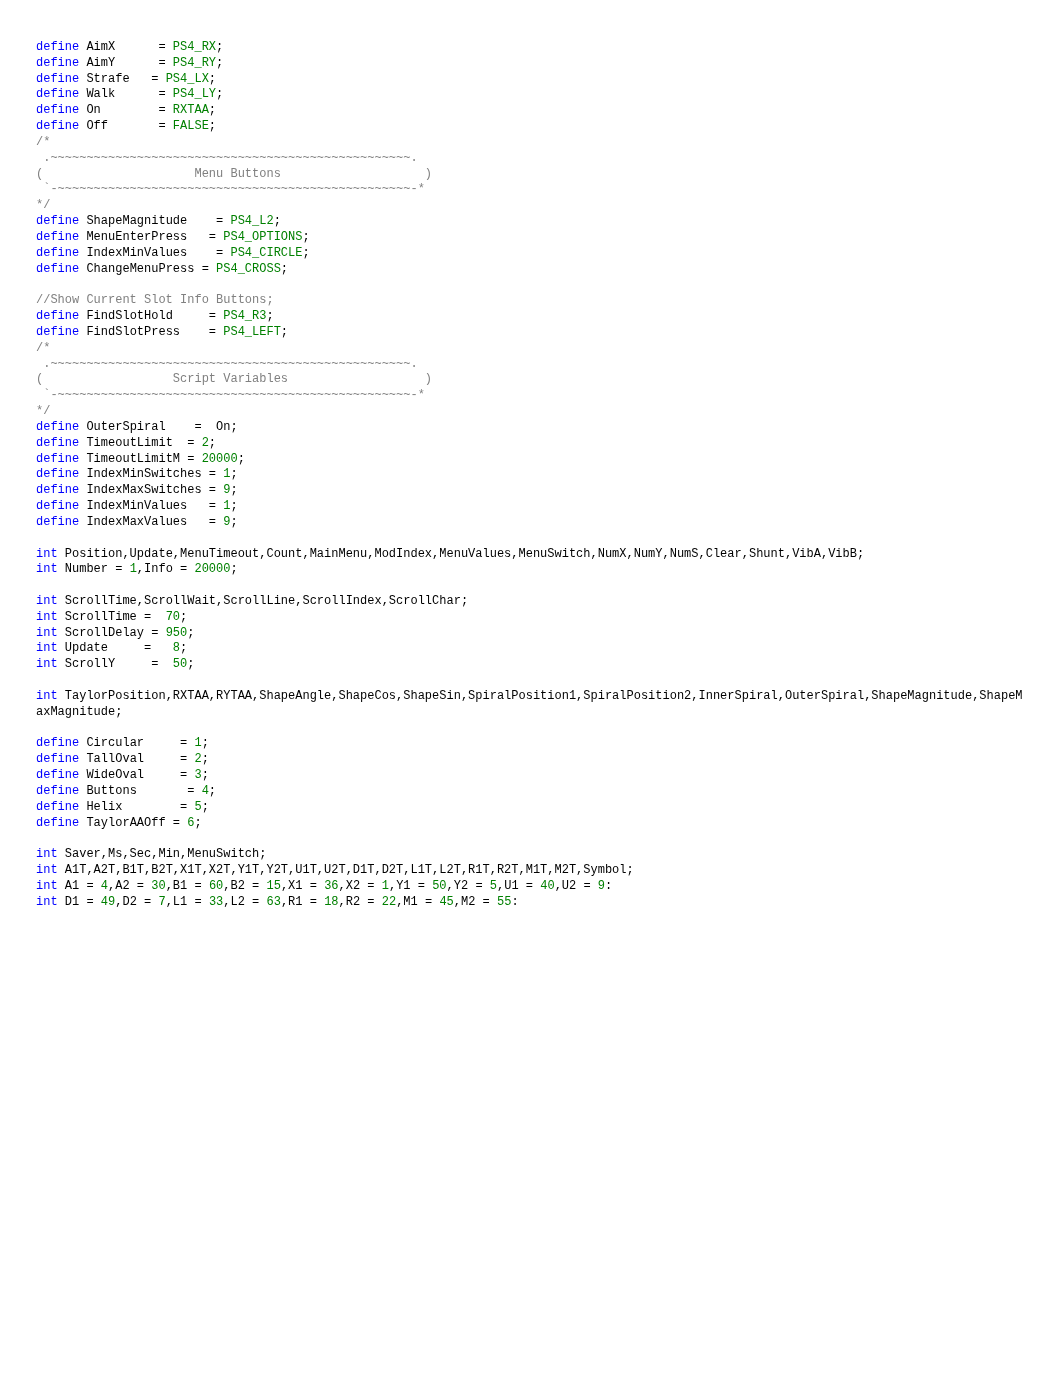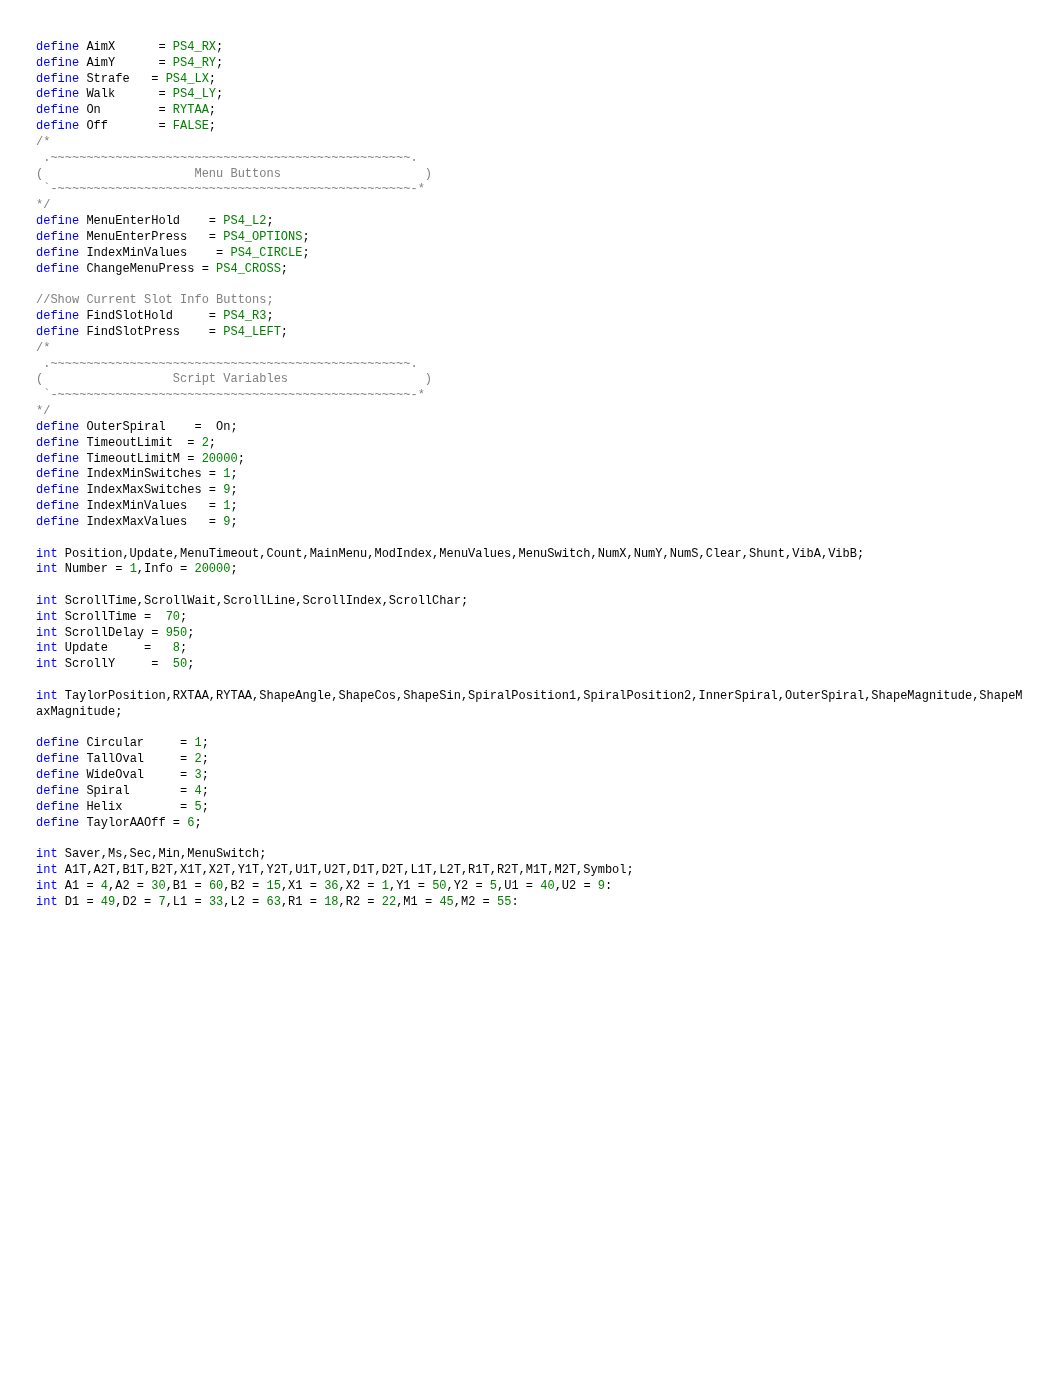--- a/index.html
+++ b/index.html
@@ -24,28 +24,28 @@
   .cn  { color: #008000; }  
   .cm  { color: #808080; }  
 </style>
 </head>
 <body>
 
 <pre class="code" id="code-block"><span class="kw">define </span><span class="nm">AimX      </span><span class="op">= </span><span class="cn">PS4_RX</span><span class="op">;
 </span><span class="kw">define </span><span class="nm">AimY      </span><span class="op">= </span><span class="cn">PS4_RY</span><span class="op">;
 </span><span class="kw">define </span><span class="nm">Strafe   </span><span class="op">= </span><span class="cn">PS4_LX</span><span class="op">;
 </span><span class="kw">define </span><span class="nm">Walk      </span><span class="op">= </span><span class="cn">PS4_LY</span><span class="op">;
-</span><span class="kw">define </span><span class="nm">On        </span><span class="op">= </span><span class="cn">RYTAA</span><span class="op">;
+</span><span class="kw">define </span><span class="nm">On        </span><span class="op">= </span><span class="cn">RXTAA</span><span class="op">;
 </span><span class="kw">define </span><span class="nm">Off       </span><span class="op">= </span><span class="cn">FALSE</span><span class="op">;
 </span><span class="cm">/*
  .~~~~~~~~~~~~~~~~~~~~~~~~~~~~~~~~~~~~~~~~~~~~~~~~~~.
 (                     Menu Buttons                    )
  `-~~~~~~~~~~~~~~~~~~~~~~~~~~~~~~~~~~~~~~~~~~~~~~~~~-*
 */
-</span><span class="kw">define </span><span class="nm">MenuEnterHold    </span><span class="op">= </span><span class="cn">PS4_L2</span><span class="op">;
+</span><span class="kw">define </span><span class="nm">ShapeMagnitude    </span><span class="op">= </span><span class="cn">PS4_L2</span><span class="op">;
 </span><span class="kw">define </span><span class="nm">MenuEnterPress   </span><span class="op">= </span><span class="cn">PS4_OPTIONS</span><span class="op">;
 </span><span class="kw">define </span><span class="nm">IndexMinValues    </span><span class="op">= </span><span class="cn">PS4_CIRCLE</span><span class="op">;
 </span><span class="kw">define </span><span class="nm">ChangeMenuPress </span><span class="op">= </span><span class="cn">PS4_CROSS</span><span class="op">;
 
 </span><span class="cm">//Show Current Slot Info Buttons;
 </span><span class="kw">define </span><span class="nm">FindSlotHold     </span><span class="op">= </span><span class="cn">PS4_R3</span><span class="op">;
 </span><span class="kw">define </span><span class="nm">FindSlotPress    </span><span class="op">= </span><span class="cn">PS4_LEFT</span><span class="op">;
 </span><span class="cm">/*
  .~~~~~~~~~~~~~~~~~~~~~~~~~~~~~~~~~~~~~~~~~~~~~~~~~~.
 (                  Script Variables                   )
@@ -66,20 +66,20 @@
 </span><span class="kw">int </span><span class="nm">ScrollTime </span><span class="op">=  </span><span class="cn">70</span><span class="op">;
 </span><span class="kw">int </span><span class="nm">ScrollDelay </span><span class="op">= </span><span class="cn">950</span><span class="op">;
 </span><span class="kw">int </span><span class="nm">Update     </span><span class="op">=   </span><span class="cn">8</span><span class="op">;
 </span><span class="kw">int </span><span class="nm">ScrollY     </span><span class="op">=  </span><span class="cn">50</span><span class="op">;
 
 </span><span class="kw">int </span><span class="nm">TaylorPosition,RXTAA,RYTAA,ShapeAngle,ShapeCos,ShapeSin,SpiralPosition1,SpiralPosition2,InnerSpiral,OuterSpiral,ShapeMagnitude,ShapeMaxMagnitude</span><span class="op">;
 
 </span><span class="kw">define </span><span class="nm">Circular     </span><span class="op">= </span><span class="cn">1</span><span class="op">;
 </span><span class="kw">define </span><span class="nm">TallOval     </span><span class="op">= </span><span class="cn">2</span><span class="op">;
 </span><span class="kw">define </span><span class="nm">WideOval     </span><span class="op">= </span><span class="cn">3</span><span class="op">;
-</span><span class="kw">define </span><span class="nm">Spiral       </span><span class="op">= </span><span class="cn">4</span><span class="op">;
+</span><span class="kw">define </span><span class="nm">Buttons       </span><span class="op">= </span><span class="cn">4</span><span class="op">;
 </span><span class="kw">define </span><span class="nm">Helix        </span><span class="op">= </span><span class="cn">5</span><span class="op">;
 </span><span class="kw">define </span><span class="nm">TaylorAAOff </span><span class="op">= </span><span class="cn">6</span><span class="op">;
 
 </span><span class="kw">int </span><span class="nm">Saver,Ms,Sec,Min,MenuSwitch</span><span class="op">;
 </span><span class="kw">int </span><span class="nm">A1T,A2T,B1T,B2T,X1T,X2T,Y1T,Y2T,U1T,U2T,D1T,D2T,L1T,L2T,R1T,R2T,M1T,M2T,Symbol</span><span class="op">;
 </span><span class="kw">int </span><span class="nm">A1 </span><span class="op">= </span><span class="cn">4</span><span class="op">,</span><span class="nm">A2 </span><span class="op">= </span><span class="cn">30</span><span class="op">,</span><span class="nm">B1 </span><span class="op">= </span><span class="cn">60</span><span class="op">,</span><span class="nm">B2 </span><span class="op">= </span><span class="cn">15</span><span class="op">,</span><span class="nm">X1 </span><span class="op">= </span><span class="cn">36</span><span class="op">,</span><span class="nm">X2 </span><span class="op">= </span><span class="cn">1</span><span class="op">,</span><span class="nm">Y1 </span><span class="op">= </span><span class="cn">50</span><span class="op">,</span><span class="nm">Y2 </span><span class="op">= </span><span class="cn">5</span><span class="op">,</span><span class="nm">U1 </span><span class="op">= </span><span class="cn">40</span><span class="op">,</span><span class="nm">U2 </span><span class="op">= </span><span class="cn">9</span><span class="op">:
 </span><span class="kw">int </span><span class="nm">D1 </span><span class="op">= </span><span class="cn">49</span><span class="op">,</span><span class="nm">D2 </span><span class="op">= </span><span class="cn">7</span><span class="op">,</span><span class="nm">L1 </span><span class="op">= </span><span class="cn">33</span><span class="op">,</span><span class="nm">L2 </span><span class="op">= </span><span class="cn">63</span><span class="op">,</span><span class="nm">R1 </span><span class="op">= </span><span class="cn">18</span><span class="op">,</span><span class="nm">R2 </span><span class="op">= </span><span class="cn">22</span><span class="op">,</span><span class="nm">M1 </span><span class="op">= </span><span class="cn">45</span><span class="op">,</span><span class="nm">M2 </span><span class="op">= </span><span class="cn">55</span><span class="op">:</span></pre>
 
 </body></html>

